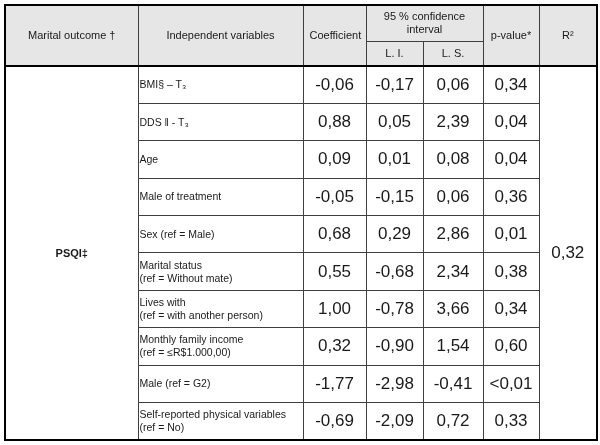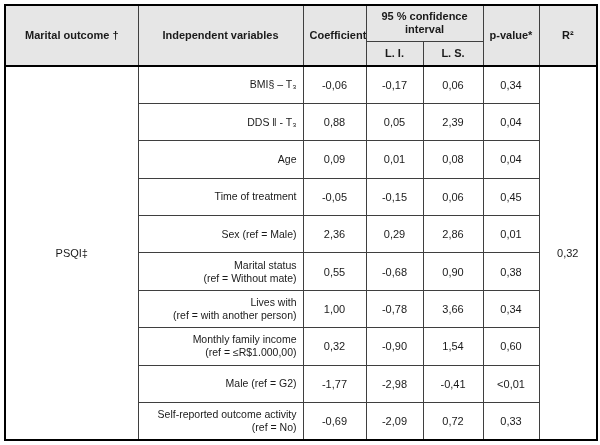--- a/index.html
+++ b/index.html
@@ -25,42 +25,43 @@
     border: 2px solid #000000;
   }
   .stats th, .stats td {
     border: 1px solid #3f3f3f;
     box-sizing: border-box;
     vertical-align: middle;
     overflow: hidden;
   }
   .stats thead th {
     background: #e6e6e6;
-    font-weight: bold;
+    font-weight: normal;
     font-size: 11px;
     text-align: center;
     padding: 1px 6px;
     line-height: 13px;
   }
   .hdr-bottom { border-bottom: 2px solid #000000 !important; }
   .stats thead tr.hdr-top { height: 36px; }
   .stats thead tr.hdr-sub { height: 25px; }
   .stats tbody tr { height: 37px; }
   td.num {
-    font-size: 11px;
+    font-size: 17px;
     text-align: center;
     padding: 0 2px;
   }
   td.varcell {
     font-size: 11px;
     text-align: center;
     padding: 0 4px;
+    font-weight: bold;
   }
   td.lblcell {
-    text-align: right;
+    text-align: left;
     padding: 2px 6px 2px 1px;
   }
   td.lblcell .lbl {
     font-size: 10.5px;
     line-height: 13px;
   }
 </style>
 </head>
 <body>
 
@@ -117,46 +118,46 @@
           <div class="lbl">Age</div>
           <div class="lbl"></div>
         </td>
         <td class="num">0,09</td>
         <td class="num">0,01</td>
         <td class="num">0,08</td>
         <td class="num">0,04</td>
       </tr>
       <tr>
         <td class="lblcell">
-          <div class="lbl">Time of treatment</div>
+          <div class="lbl">Male of treatment</div>
           <div class="lbl"></div>
         </td>
         <td class="num">-0,05</td>
         <td class="num">-0,15</td>
         <td class="num">0,06</td>
-        <td class="num">0,45</td>
+        <td class="num">0,36</td>
       </tr>
       <tr>
         <td class="lblcell">
           <div class="lbl">Sex (ref = Male)</div>
           <div class="lbl"></div>
         </td>
-        <td class="num">2,36</td>
+        <td class="num">0,68</td>
         <td class="num">0,29</td>
         <td class="num">2,86</td>
         <td class="num">0,01</td>
       </tr>
       <tr>
         <td class="lblcell">
           <div class="lbl">Marital status</div>
           <div class="lbl">(ref = Without mate)</div>
         </td>
         <td class="num">0,55</td>
         <td class="num">-0,68</td>
-        <td class="num">0,90</td>
+        <td class="num">2,34</td>
         <td class="num">0,38</td>
       </tr>
       <tr>
         <td class="lblcell">
           <div class="lbl">Lives with</div>
           <div class="lbl">(ref = with another person)</div>
         </td>
         <td class="num">1,00</td>
         <td class="num">-0,78</td>
         <td class="num">3,66</td>
@@ -177,21 +178,21 @@
           <div class="lbl">Male (ref = G2)</div>
           <div class="lbl"></div>
         </td>
         <td class="num">-1,77</td>
         <td class="num">-2,98</td>
         <td class="num">-0,41</td>
         <td class="num">&lt;0,01</td>
       </tr>
       <tr>
         <td class="lblcell">
-          <div class="lbl">Self-reported outcome activity</div>
+          <div class="lbl">Self-reported physical variables</div>
           <div class="lbl">(ref = No)</div>
         </td>
         <td class="num">-0,69</td>
         <td class="num">-2,09</td>
         <td class="num">0,72</td>
         <td class="num">0,33</td>
       </tr>
     </tbody>
   </table>
 </div>

